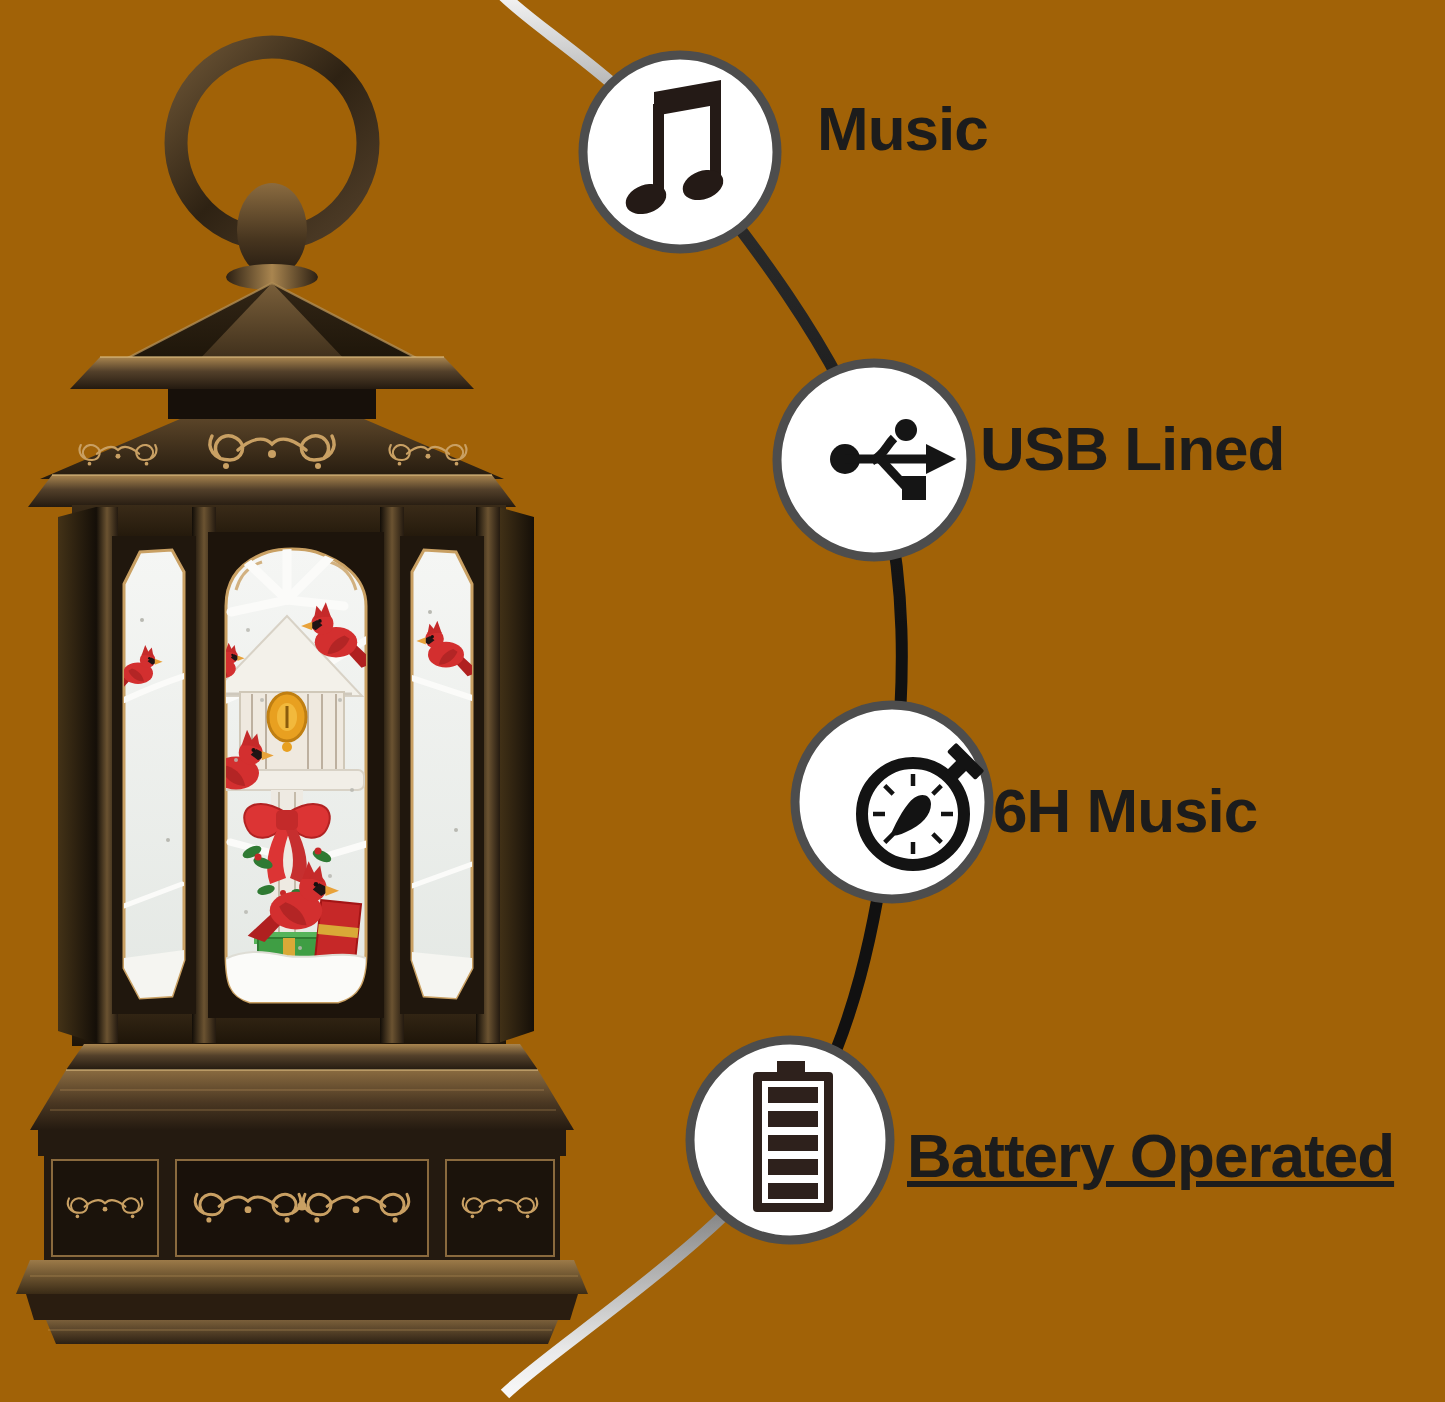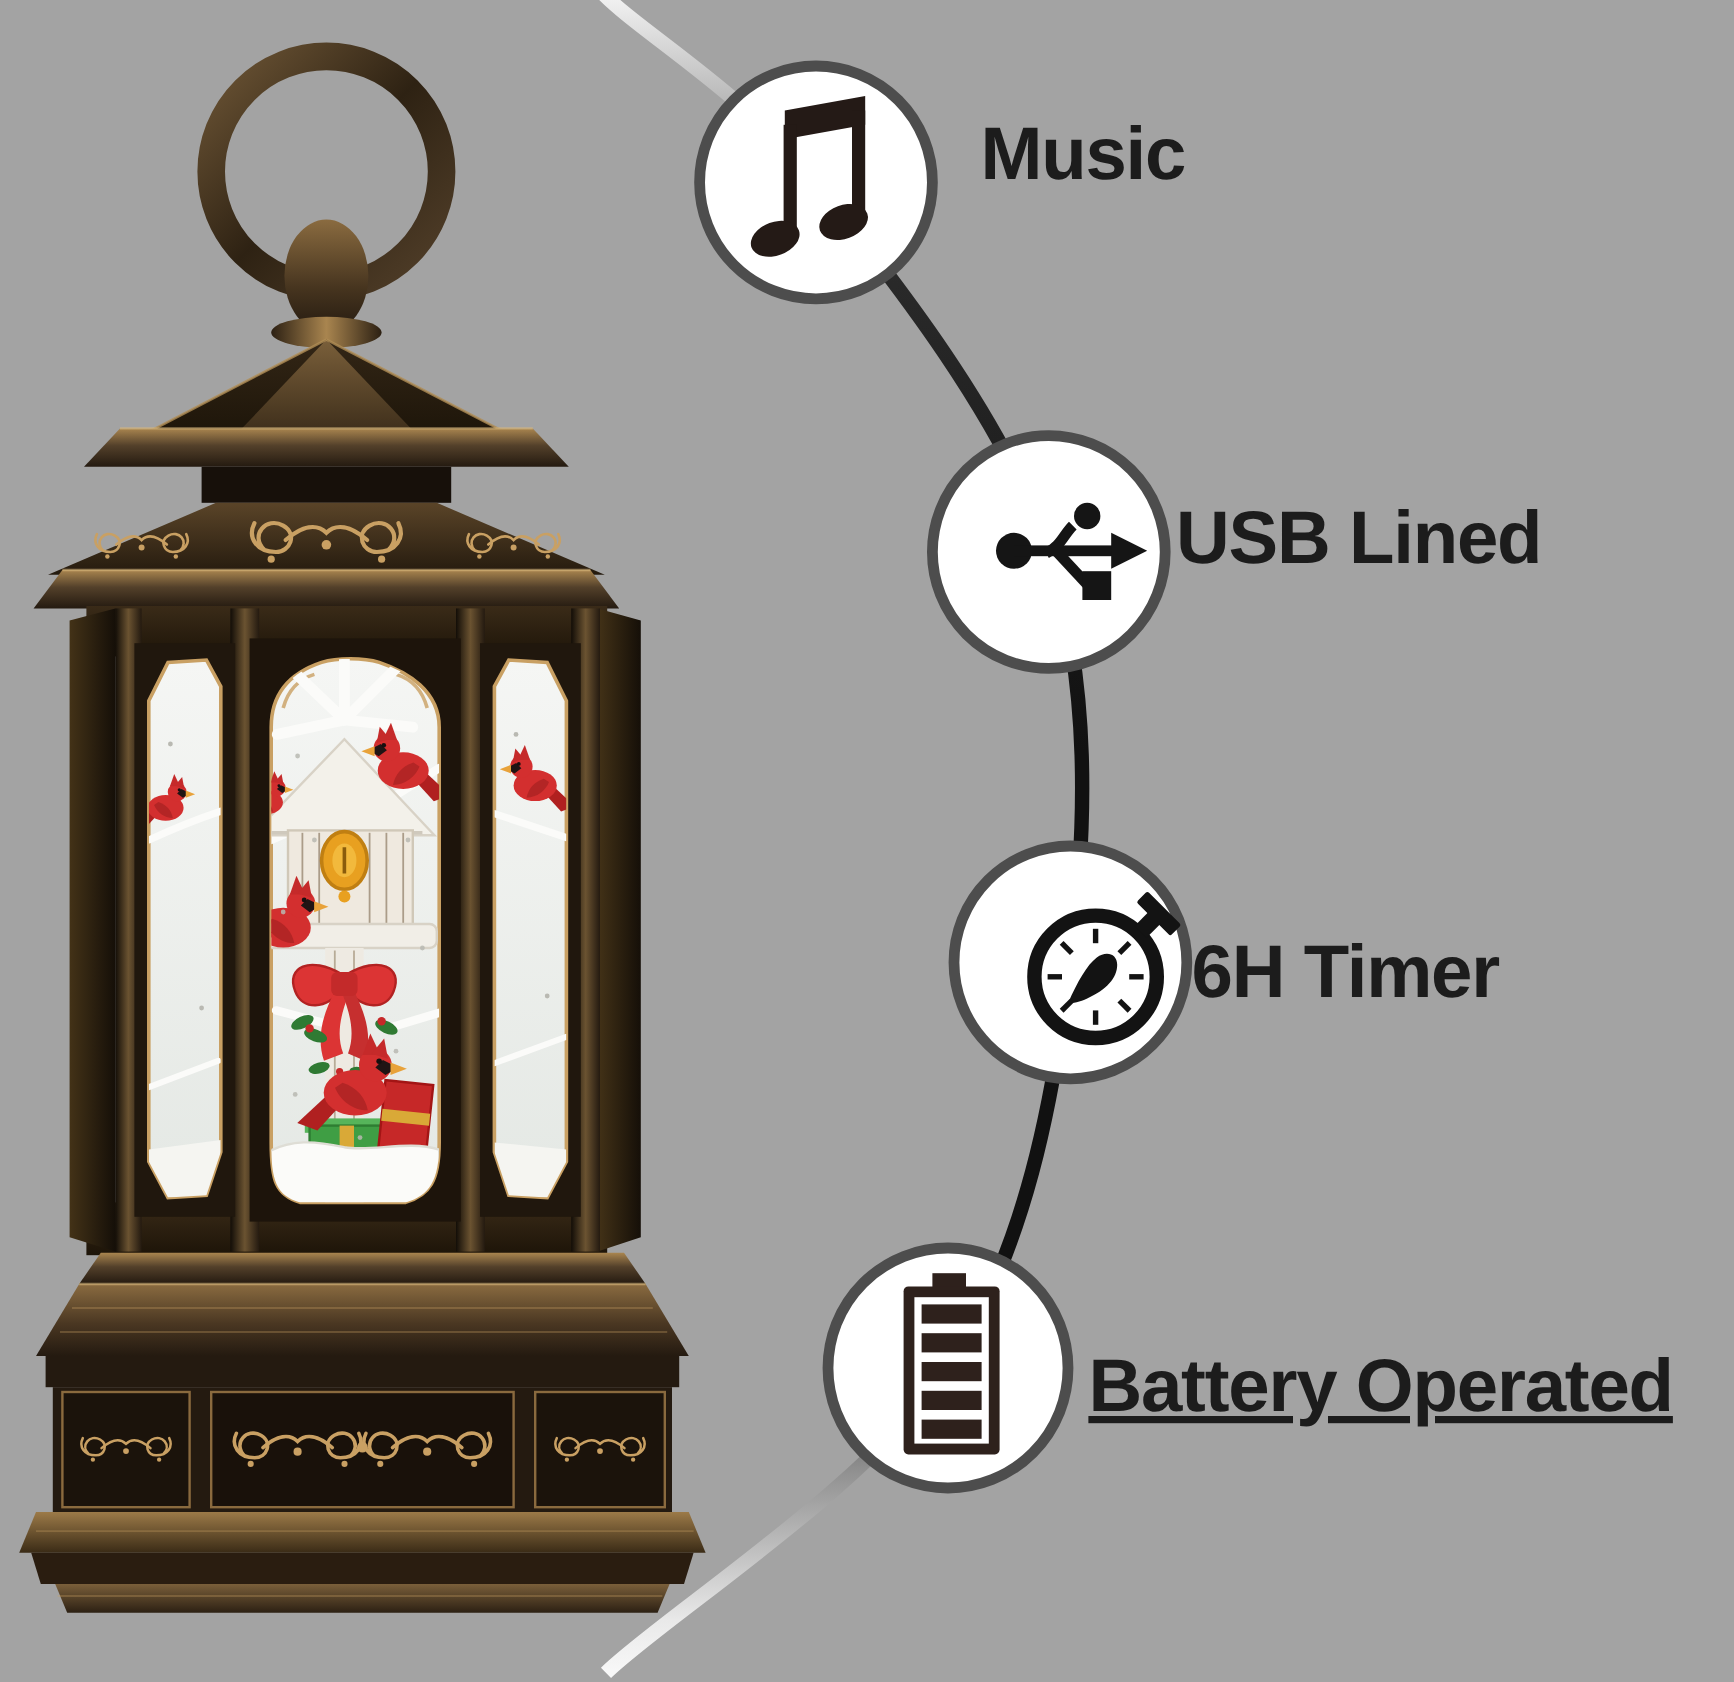--- a/index.html
+++ b/index.html
@@ -1,17 +1,17 @@
 <!DOCTYPE html>
 <html><head>
 <meta charset="utf-8">
 <style>
   html,body{margin:0;padding:0;background:#fff;}
   .canvas{
-    position:relative;width:1445px;height:1402px;background:#a3a3a3;
+    position:relative;width:1445px;height:1402px;background:#a16207;
     overflow:hidden;font-family:"Liberation Sans",sans-serif;
   }
   .canvas svg{position:absolute;left:0;top:0;}
   .feature-label{
     position:absolute;white-space:nowrap;
     font:700 62px/62px "Liberation Sans",sans-serif;
     color:#1c1c1c;letter-spacing:-1px;
   }
   .label-music{left:817px;top:98px;}
   .label-usb{left:980px;top:418px;}
@@ -360,16 +360,16 @@
         <rect x="768" y="1135" width="50" height="16"></rect>
         <rect x="768" y="1159" width="50" height="16"></rect>
         <rect x="768" y="1183" width="50" height="16"></rect>
       </g>
     </g>
   </g>
 </svg>
 
 <div class="feature-label label-music">Music</div>
 <div class="feature-label label-usb">USB Lined</div>
-<div class="feature-label label-timer">6H Timer</div>
+<div class="feature-label label-timer">6H Music</div>
 <div class="feature-label label-battery">Battery Operated</div>
 
 </div>
 
 </body></html>

